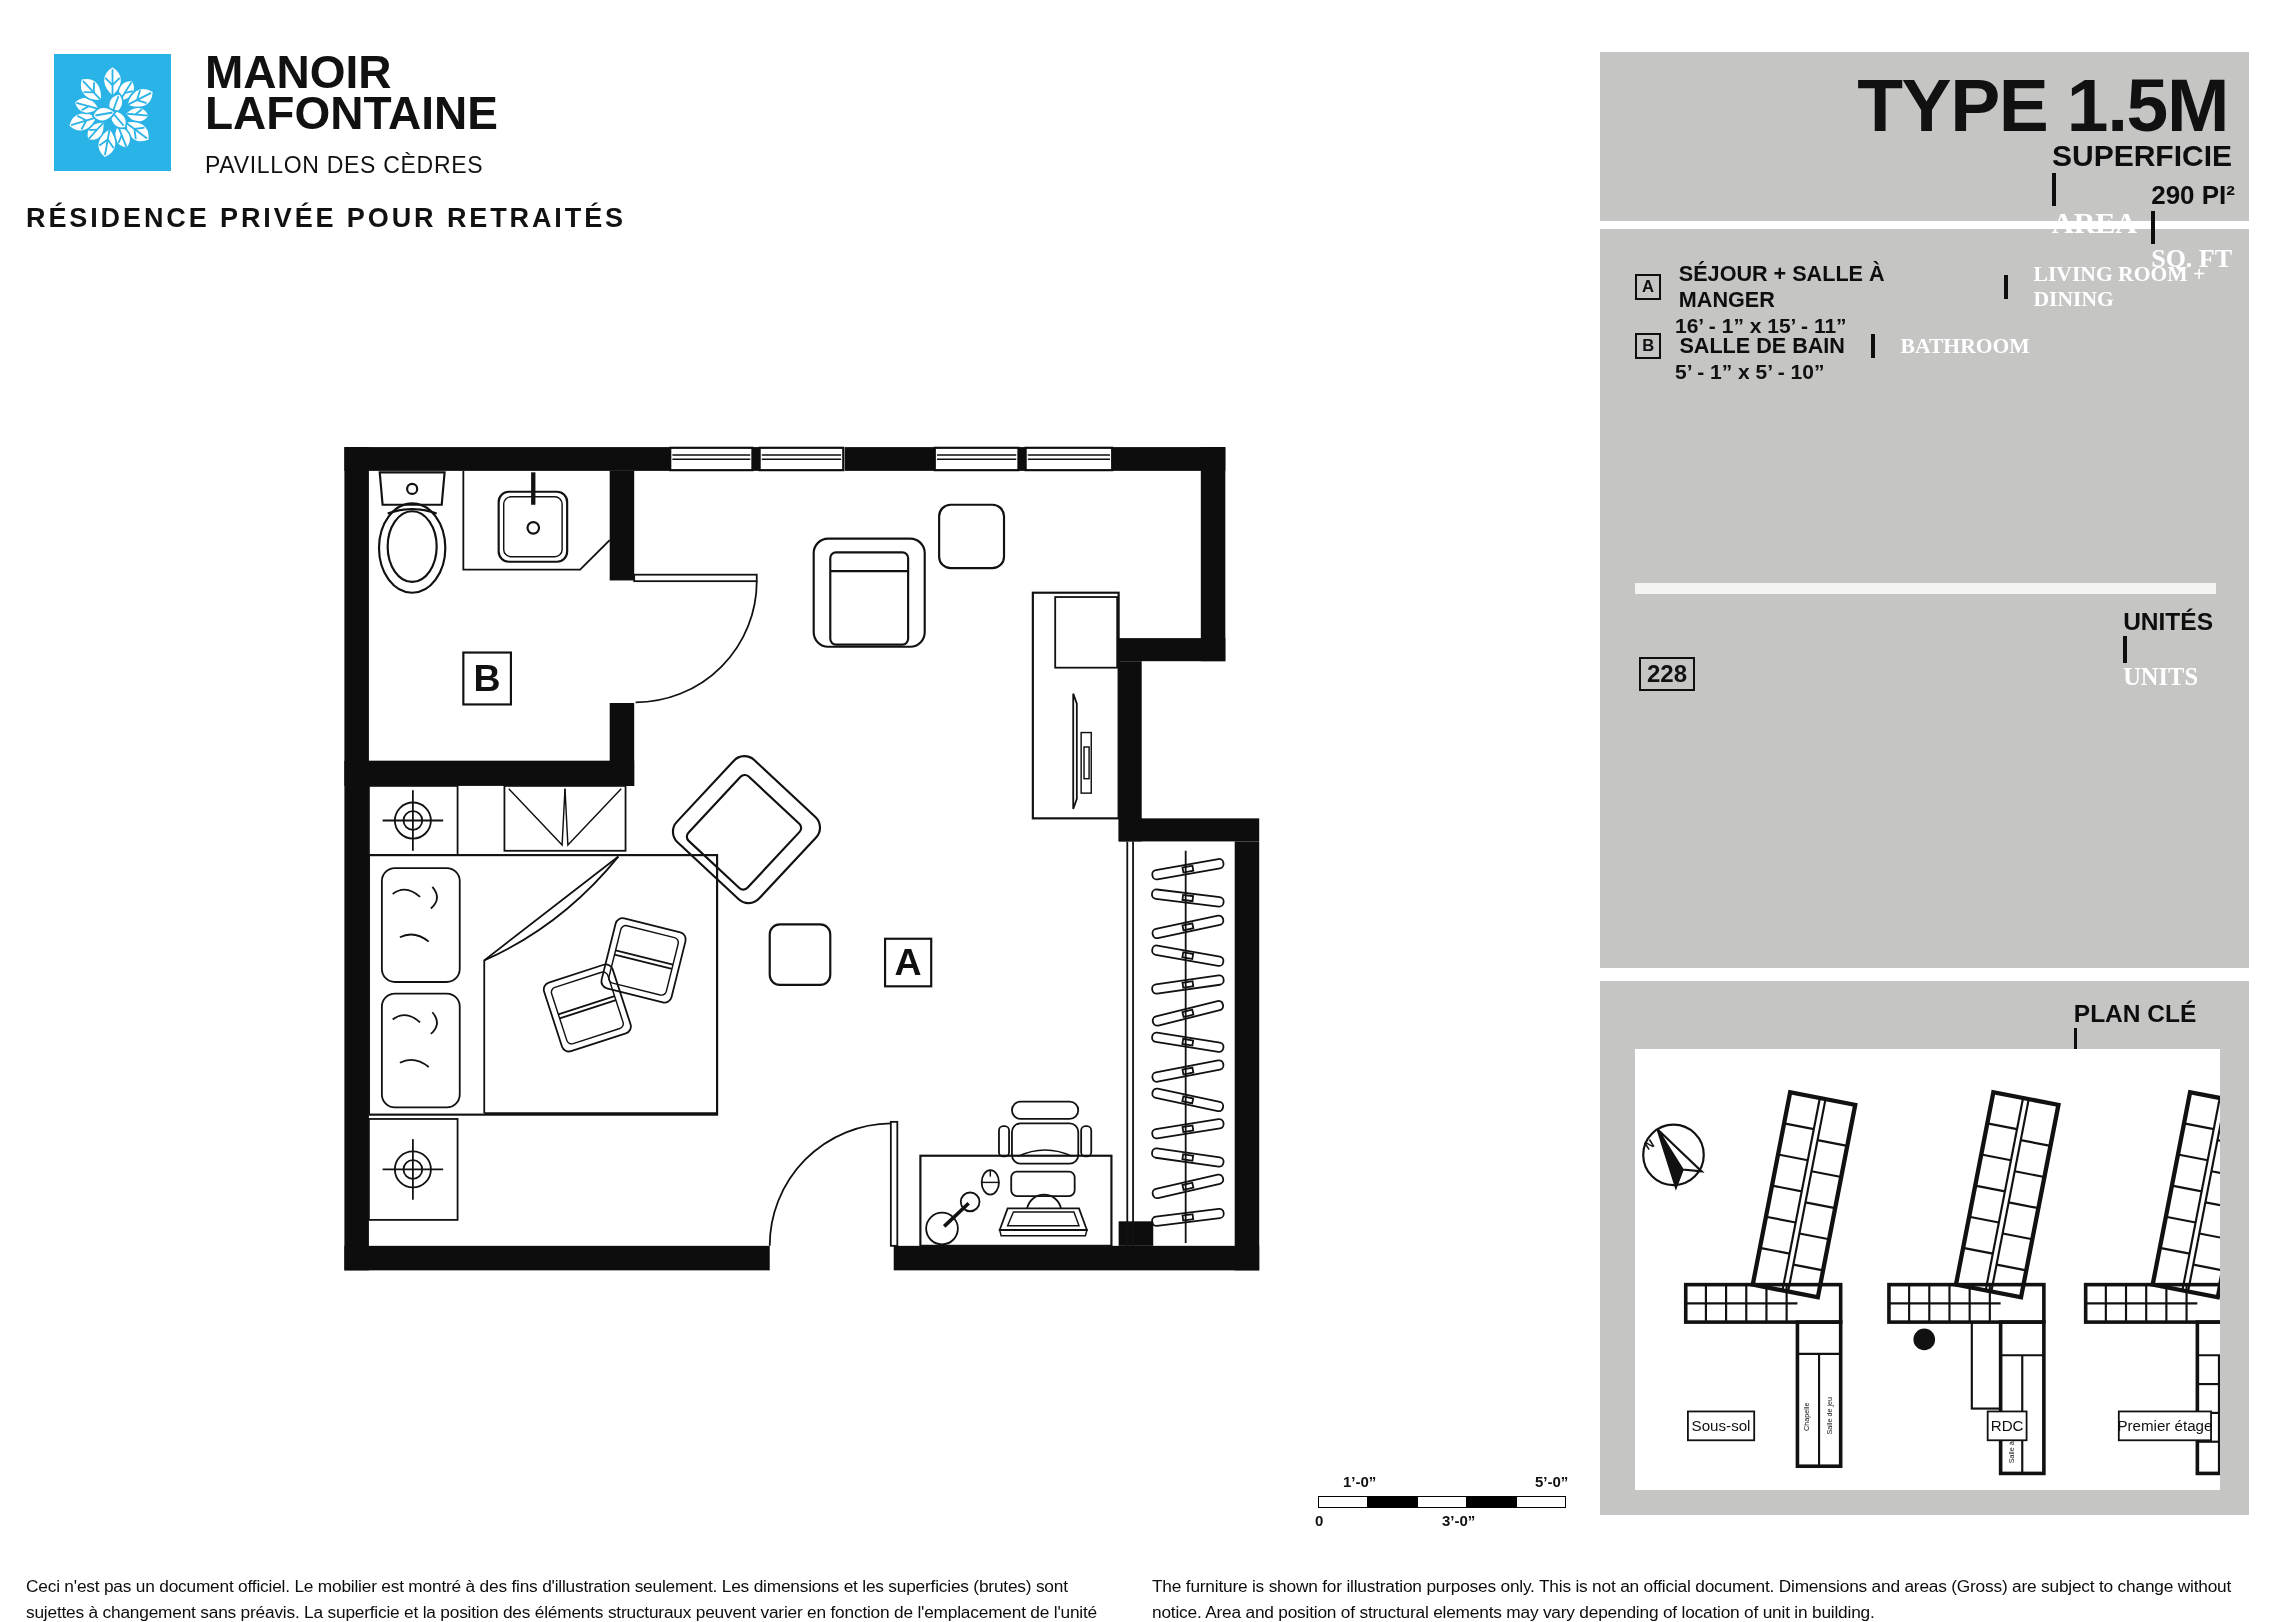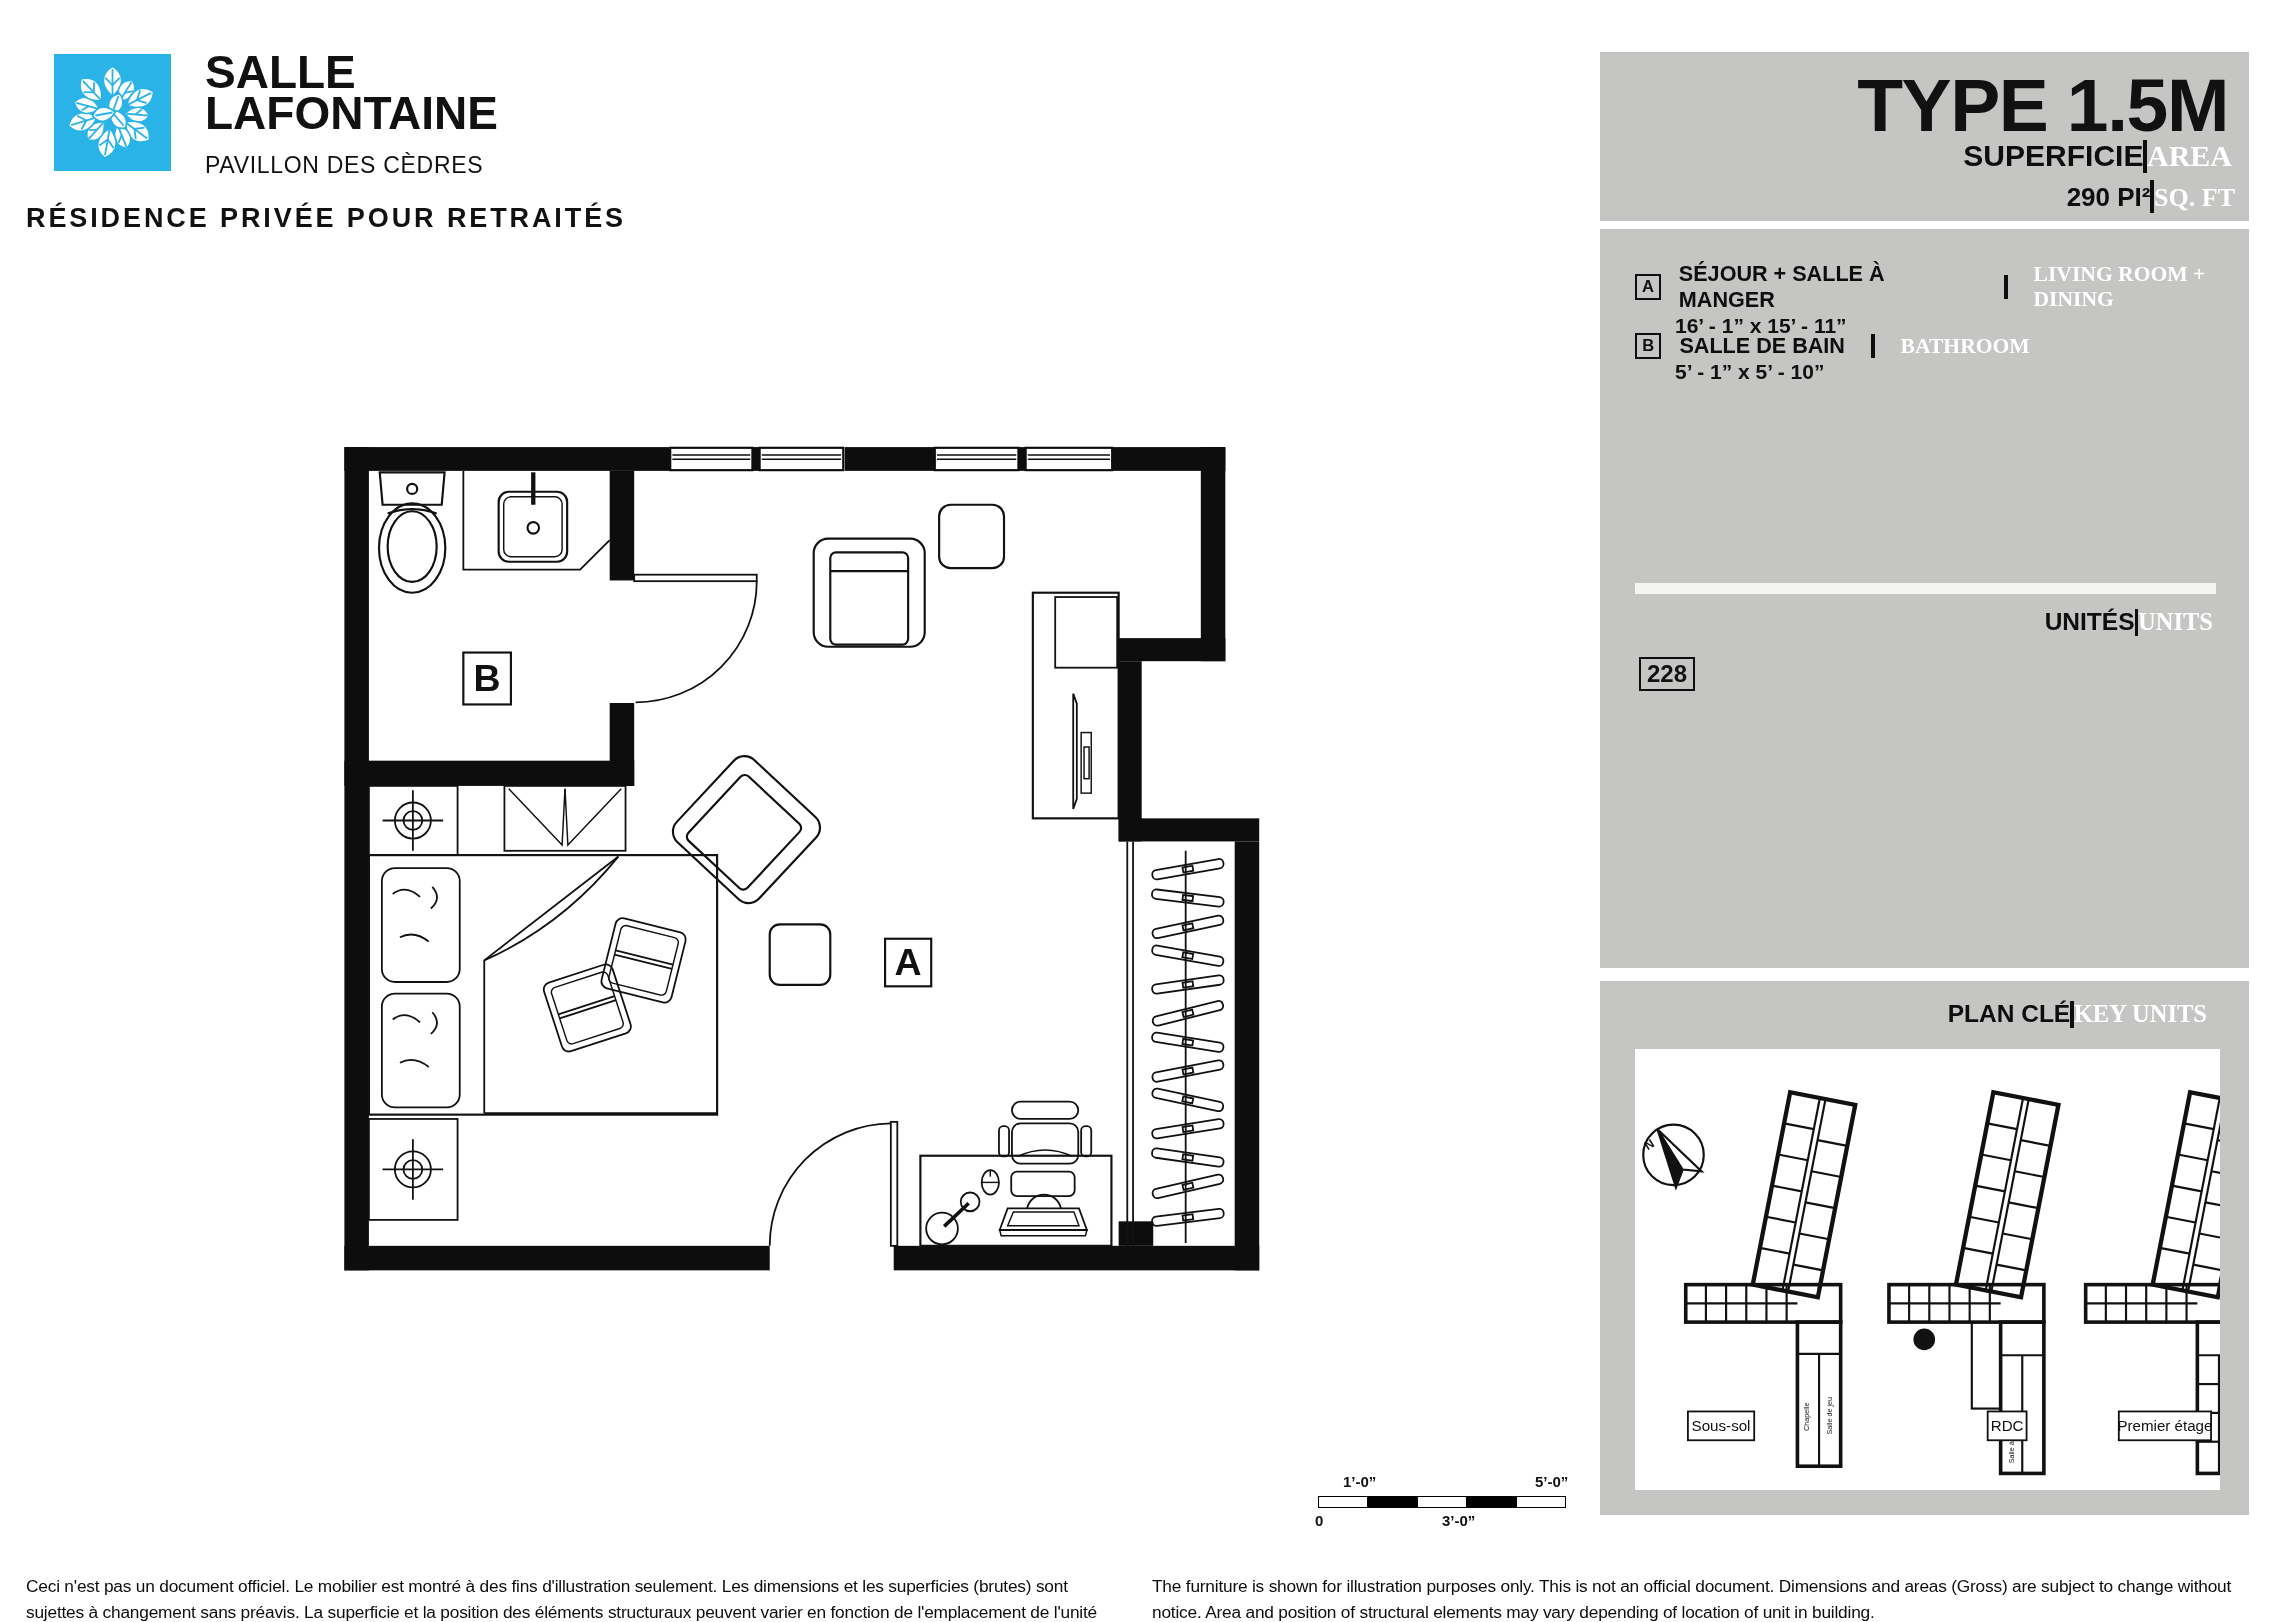--- a/index.html
+++ b/index.html
@@ -10,21 +10,21 @@
   #brand-text{left:205px;top:52px;line-height:1;}
   .brand-big{font-size:46px;font-weight:900;letter-spacing:0px;line-height:41px;}
   .brand-sub{font-size:23px;font-weight:400;letter-spacing:0.7px;margin-top:20px;}
   #tagline{left:26px;top:203px;font-size:27px;font-weight:600;letter-spacing:2.9px;}
   
   .panel{background:#c5c5c4;}
   #panel-unit{left:1600px;top:52px;width:649px;height:169px;}
   #panel-legend{left:1600px;top:229px;width:649px;height:739px;}
   #panel-keyplan{left:1600px;top:981px;width:649px;height:534px;}
   #unit-title{top:68px;right:56px;font-size:75px;font-weight:900;letter-spacing:-1.4px;line-height:1;}
-  .dualrow{display:flex;align-items:flex-end;gap:0;}
+  .dualrow{display:flex;align-items:flex-start;gap:0;flex-direction:column;}
   .dual-fr{color:#0e0e0e;font-weight:900;}
   .dual-en{color:#ffffff;font-weight:900;font-family:Liberation Serif, serif;}
   .dualbar{display:inline-block;width:3.6px;background:#0e0e0e;}
   #row-superficie{top:139px;right:52px;font-size:30px;}
   #row-superficie .dualbar{height:33px;}
   #row-area-val{top:180px;right:49px;font-size:26px;}
   #row-area-val .dualbar{height:33px;}
   .legend-row{left:1635px;}
   .legend-line{display:flex;align-items:center;gap:18px;}
   .key-box{width:22.4px;height:22.4px;border:2.9px solid #0e0e0e;background:#c5c5c4;
@@ -137,21 +137,21 @@
         <g transform="rotate(260)">
             <path d="M0,4 C12,-6 14,-20 0,-28 C-14,-20 -12,-6 0,4 Z"></path>
             <line x1="0" y1="0" x2="0" y2="-24"></line>
           </g>
       </g>
     </g>
   </g>
 </svg>
 
 <div id="brand-text" class="abs">
-  <div class="brand-big">SALLE</div>
+  <div class="brand-big">MANOIR</div>
   <div class="brand-big">LAFONTAINE</div>
   <div class="brand-sub">PAVILLON DES CÈDRES</div>
 </div>
 <div id="tagline" class="abs">RÉSIDENCE PRIVÉE POUR RETRAITÉS</div>
 
 <div id="panel-unit" class="abs panel"></div>
 <div id="panel-legend" class="abs panel"></div>
 <div id="panel-keyplan" class="abs panel"></div>
 
 <div id="unit-title" class="abs">TYPE 1.5M</div>

